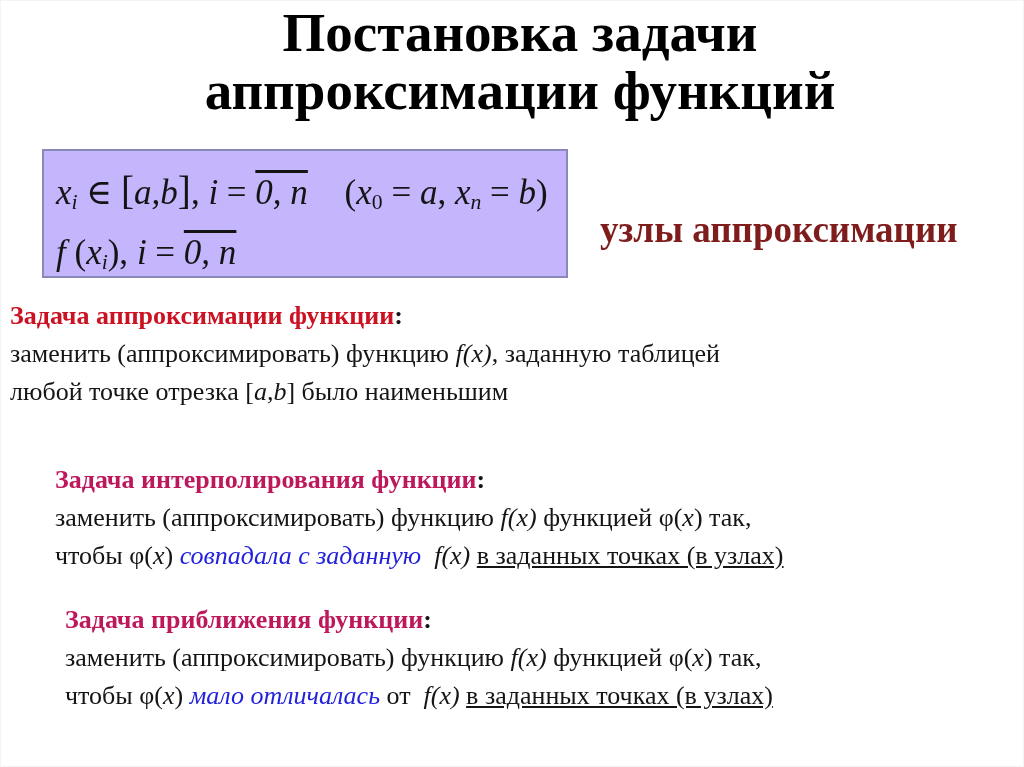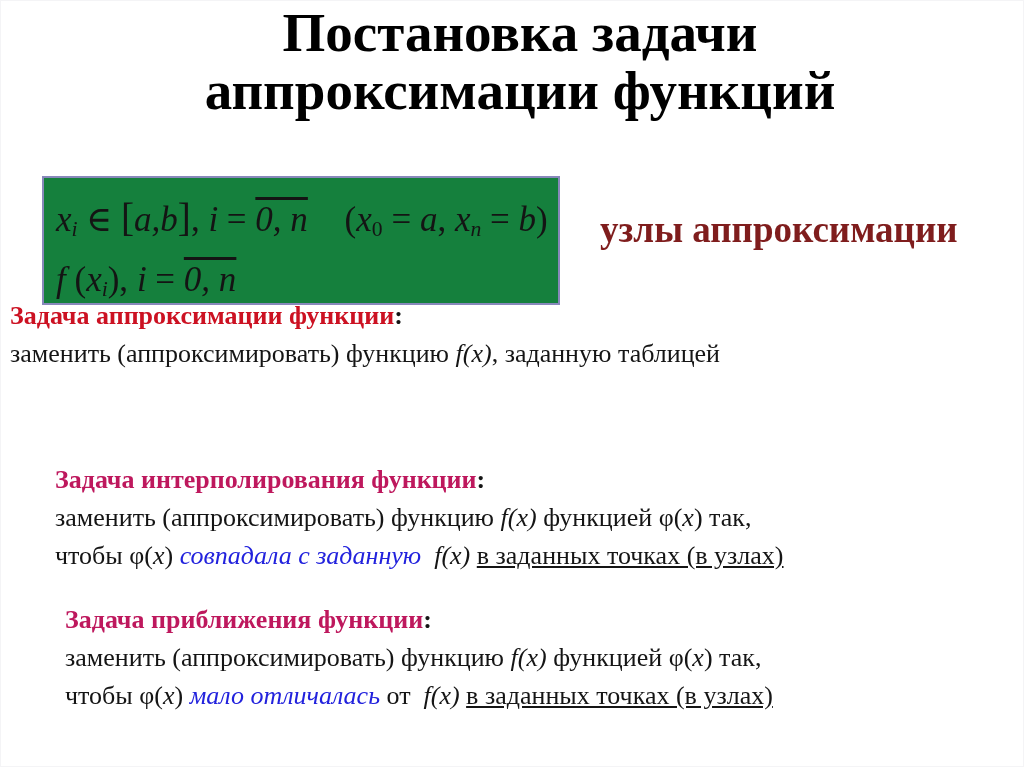--- a/index.html
+++ b/index.html
@@ -17,25 +17,24 @@
     position:absolute;top:4px;left:8px;width:100%;
     text-align:center;font-weight:bold;color:#000000;
     font-size:55px;line-height:58px;
     letter-spacing:0px;
   }
   
   .formula-box{
     position:absolute;left:42px;top:149px;
     width:498px;height:115px;
     border:2px solid #8888bb;
-    background:#15803d;
-    padding:10px 4px 0 12px;
+    background:#c4b5fd;
+    padding:10px 12px 0 12px;
     font-size:35px;line-height:60px;
     color:#141414;
-    margin-top:27px;
   }
   .rich{white-space:pre-wrap;}
   .it{font-style:italic;}
   .sub{font-size:0.62em;vertical-align:-0.25em;line-height:0;}
   .over{text-decoration:overline;}
   .big{font-size:1.12em;}
   .gap{padding:0 14px;}
   
   .nodes-label{
     position:absolute;left:600px;top:208px;
@@ -66,20 +65,21 @@
   <div class="formula-box">
     <div class="rich"><span class="it">x</span><span class="it sub">i</span><span> ∈ </span><span class="big">[</span><span class="it">a,b</span><span class="big">]</span><span>, </span><span class="it">i</span><span> = </span><span class="it over">0, n</span><span class="gap"> </span><span>(</span><span class="it">x</span><span class="sub">0</span><span> = </span><span class="it">a</span><span>, </span><span class="it">x</span><span class="it sub">n</span><span> = </span><span class="it">b</span><span>)</span></div>
     <div class="rich"><span class="it">f</span><span> (</span><span class="it">x</span><span class="it sub">i</span><span>), </span><span class="it">i</span><span> = </span><span class="it over">0, n</span></div>
   </div>
 
   <div class="nodes-label">узлы аппроксимации</div>
 
   <div class="section sec-1">
     <div class="heading rich"><span class="red">Задача аппроксимации функции</span><span>:</span></div>
     <div class="rich"><span>заменить (аппроксимировать) функцию </span><span class="it">f(x)</span><span>, заданную таблицей</span></div>
+    <div class="rich"><span>любой точке отрезка [</span><span class="it">a,b</span><span>] было наименьшим</span></div>
   </div>
 
   <div class="section sec-2">
     <div class="heading rich"><span class="navy">Задача интерполирования функции</span><span>:</span></div>
     <div class="rich"><span>заменить (аппроксимировать) функцию </span><span class="it">f(x)</span><span> функцией φ(</span><span class="it">x</span><span>) так,</span></div>
     <div class="rich"><span>чтобы φ(</span><span class="it">x</span><span>) </span><span class="blue-it">совпадала с заданную</span><span>  </span><span class="it">f(x)</span><span> </span><span class="ul">в заданных точках (в узлах)</span></div>
   </div>
 
   <div class="section sec-3">
     <div class="heading rich"><span class="navy">Задача приближения функции</span><span>:</span></div>

